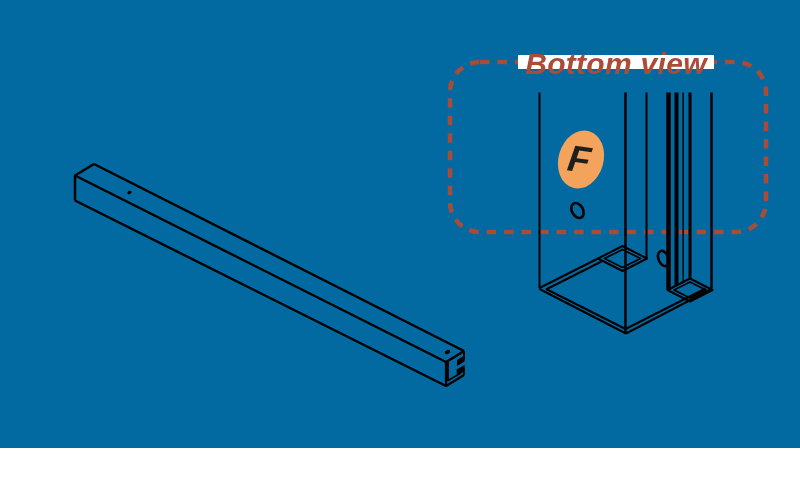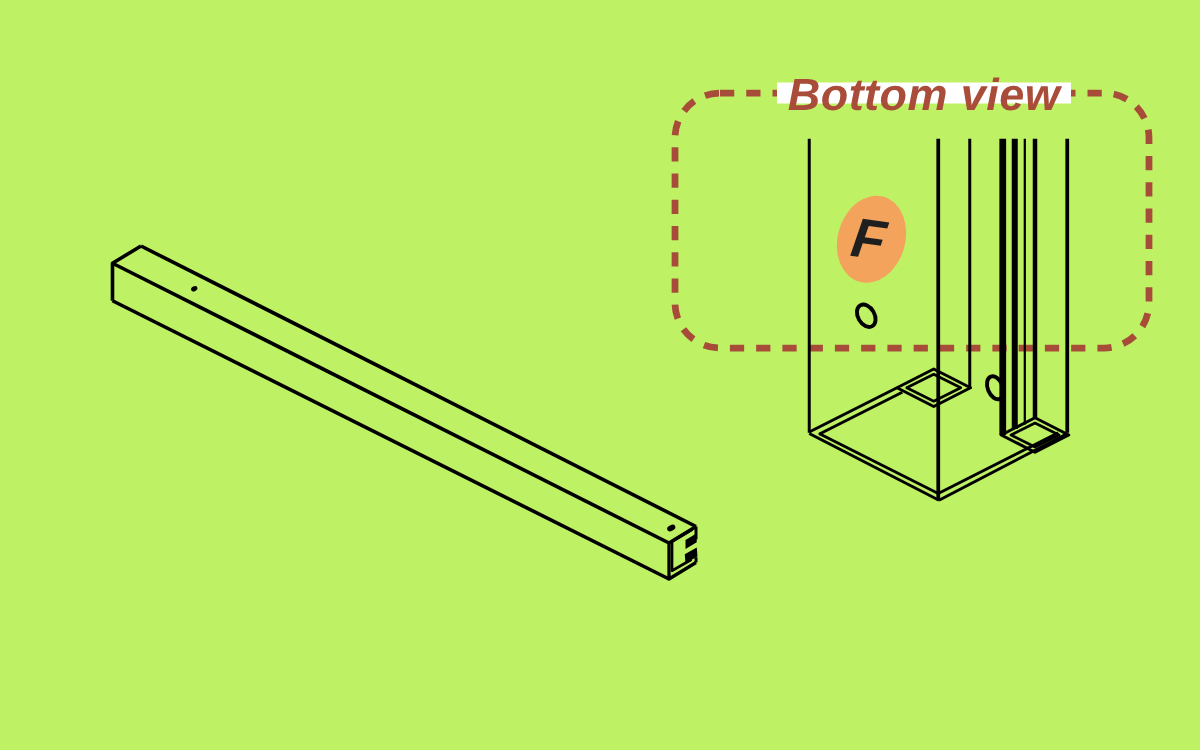--- a/index.html
+++ b/index.html
@@ -1,20 +1,20 @@
 <!DOCTYPE html>
 <html><head>
 <meta charset="utf-8">
 <style>
   html,body{margin:0;padding:0;}
   body{
     width:800px;height:500px;background:#ffffff;overflow:hidden;
     font-family:"Liberation Sans", sans-serif;
   }
-  .stage{position:relative;width:800px;height:500px;background:#bef264;text-decoration:underline;}
+  .stage{position:relative;width:800px;height:448px;background:#0369a1;text-decoration:underline;}
   svg{display:block;}
   .ln{fill:none;stroke-linejoin:round;stroke-linecap:butt;}
   .fillblk{fill:#000;stroke:none;}
   .callout-label{
     font-family:"Liberation Sans", sans-serif;
     font-style:italic;
     font-weight:600;
     font-size:30px;
     letter-spacing:0.3px;
   }

